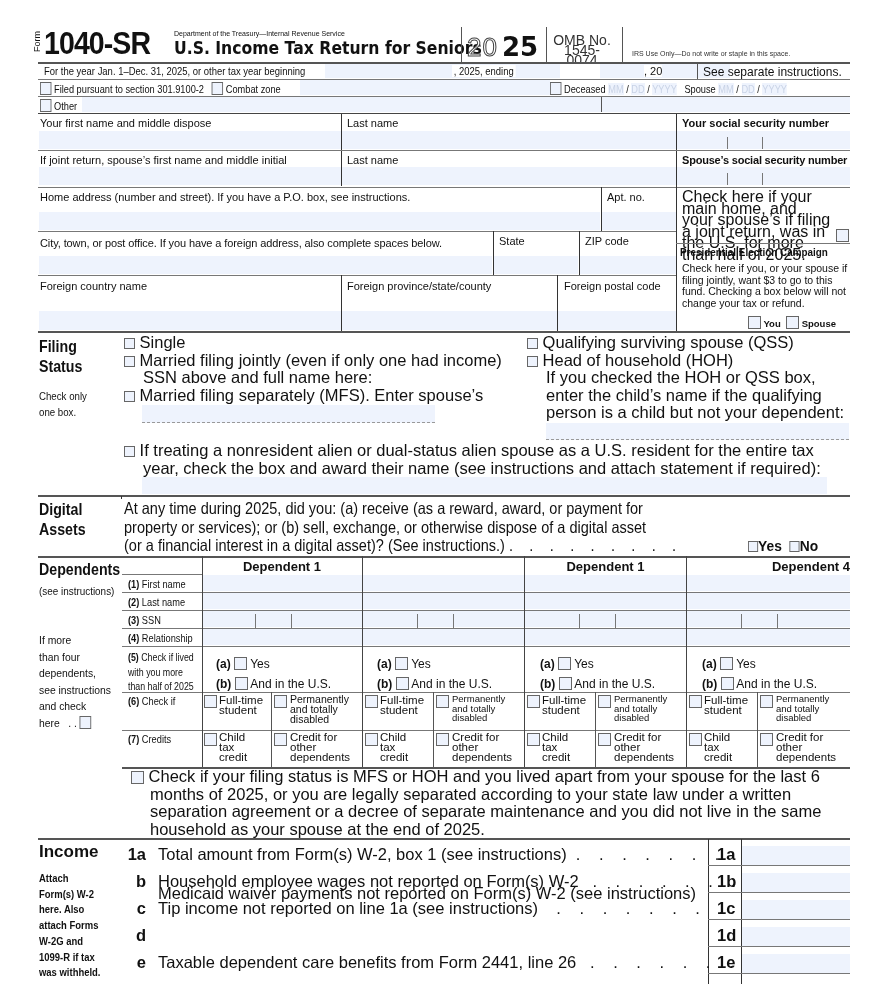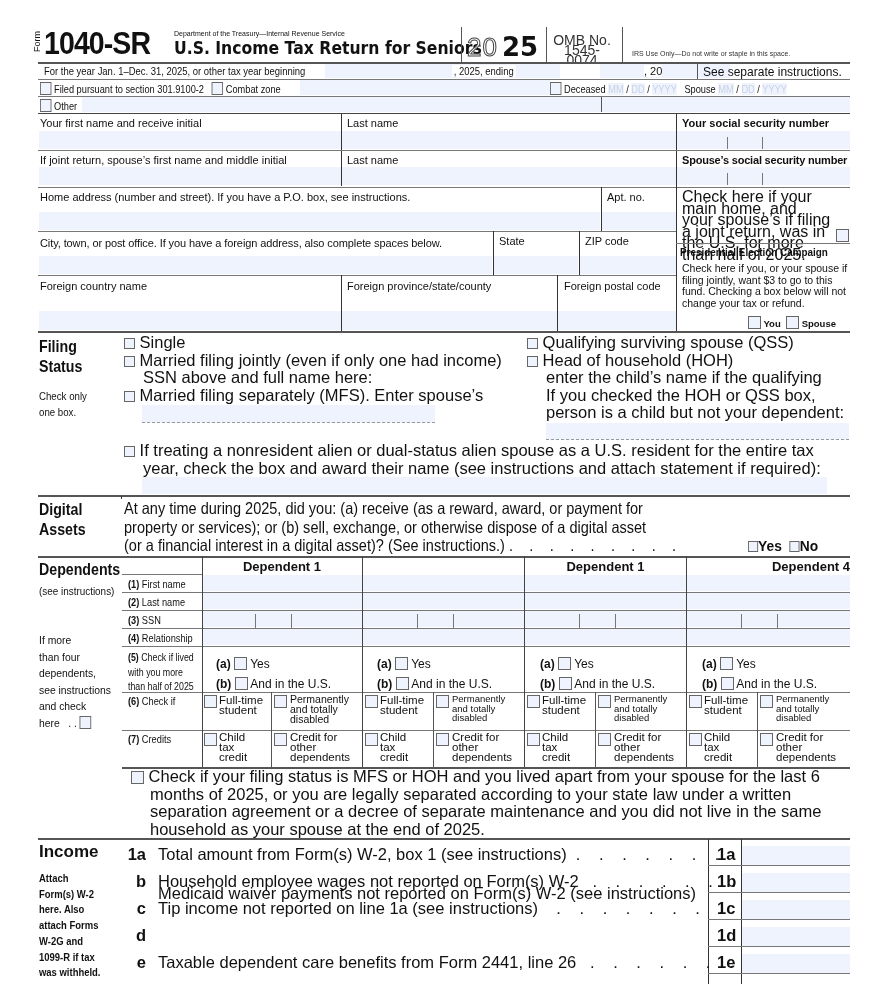--- a/index.html
+++ b/index.html
@@ -78,21 +78,21 @@
 <div class="hl" style="left:38px;width:812px;top:96px"></div>
 
 <div class="abs fill" style="left:82px;top:97px;width:768px;height:15px"></div>
 <div class="abs" style="left:40px;top:99px;font-size:10.5px;transform:scaleX(0.88);transform-origin:left top;background:#fff;padding-right:3px">
   <span class="cbl"></span>
   <span>Other</span>
 </div>
 <div class="vl" style="left:601px;top:97px;height:15px;border-color:#555"></div>
 <div class="hl" style="left:38px;width:812px;top:113px;border-color:#444"></div>
 
-<div class="abs s11" style="left:40px;top:117px">Your first name and receive initial</div>
+<div class="abs s11" style="left:40px;top:117px">Your first name and middle dispose</div>
 <div class="abs fill" style="left:39px;top:131px;width:302px;height:18px"></div>
 <div class="vl" style="left:341px;top:114px;height:72px"></div>
 <div class="abs s11" style="left:347px;top:117px">Last name</div>
 <div class="abs fill" style="left:342px;top:131px;width:334px;height:18px"></div>
 <div class="vl" style="left:676px;top:114px;height:73px"></div>
 <div class="abs bold s11" style="left:682px;top:117px">Your social security number</div>
 <div class="abs fill" style="left:677px;top:131px;width:173px;height:18px"></div>
 <div class="vl" style="left:727px;top:137px;height:12px;border-color:#777"></div>
 <div class="vl" style="left:762px;top:137px;height:12px;border-color:#777"></div>
 <div class="hl" style="left:38px;width:812px;top:150px"></div>
@@ -159,22 +159,22 @@
   <div><span class="cb"></span> <span>Single</span></div>
   <div><span class="cb"></span> <span>Married filing jointly (even if only one had income)</span></div>
   <div style="padding-left:19px">SSN above and full name here:</div>
   <div><span class="cb"></span> <span>Married filing separately (MFS). Enter spouse’s</span></div>
 </div>
 <div class="abs fill" style="left:142px;top:405px;width:293px;height:18px;border-bottom:1px dashed #999"></div>
 
 <div class="abs s16" style="left:527px;top:334px;line-height:17.5px;white-space:nowrap">
   <div><span class="cb"></span> <span>Qualifying surviving spouse (QSS)</span></div>
   <div><span class="cb"></span> <span>Head of household (HOH)</span></div>
+  <div style="padding-left:19px">If you checked the HOH or QSS box,</div>
   <div style="padding-left:19px">enter the child’s name if the qualifying</div>
-  <div style="padding-left:19px">If you checked the HOH or QSS box,</div>
   <div style="padding-left:19px">person is a child but not your dependent:</div>
 </div>
 <div class="abs fill" style="left:546px;top:423px;width:303px;height:17px;border-bottom:1px dashed #999"></div>
 
 <div class="abs s16" style="left:124px;top:442px;line-height:17.5px;white-space:nowrap">
   <div><span class="cb"></span> <span>If treating a nonresident alien or dual-status alien spouse as a U.S. resident for the entire tax</span></div>
   <div style="padding-left:19px">year, check the box and award their name (see instructions and attach statement if required):</div>
 </div>
 <div class="abs fill" style="left:142px;top:477px;width:685px;height:17px"></div>
 <div class="hl2" style="left:38px;width:812px;top:495px"></div>

